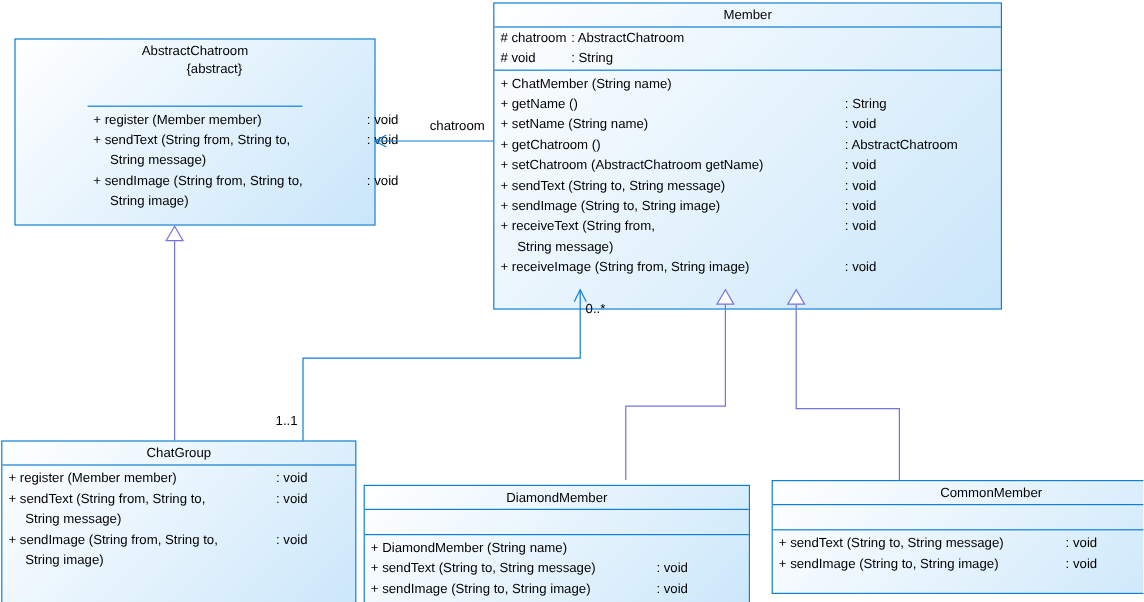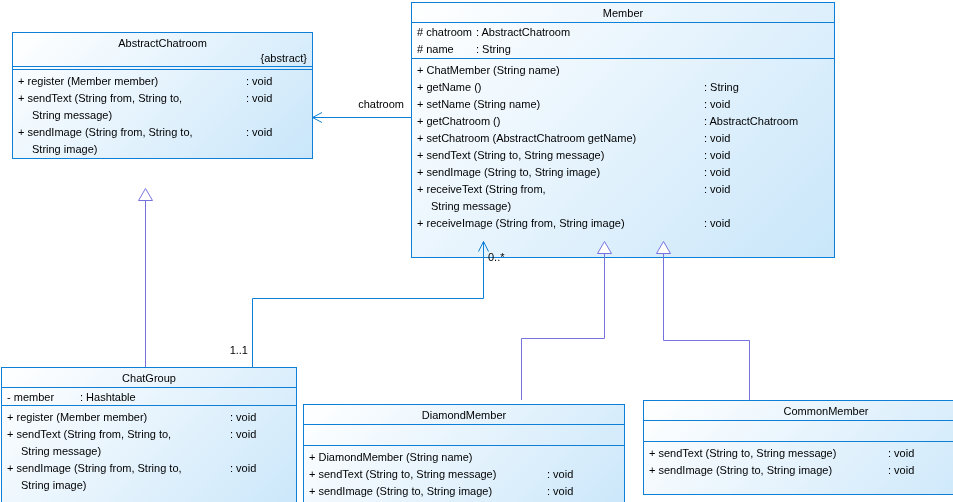--- a/index.html
+++ b/index.html
@@ -37,63 +37,60 @@
   .assoc .line, .assoc .head { stroke: var(--border, #0d7fd6); fill: none; stroke-width: 1; }
   .gen .line { stroke: var(--generalization, #7673de); fill: none; stroke-width: 1; }
   .gen .tri { stroke: var(--generalization, #7673de); fill: #ffffff; stroke-width: 1; }
   .overlay text { font-family: "Liberation Sans", sans-serif; font-size: 11px; fill: var(--text, #000); }
 </style>
 </head>
 <body>
 
 <div class="canvas">
 
-  <div class="uml-class" style="left:12px;top:32px;width:301px;height:127px;--retcol:233px;">
+  <div class="uml-class" style="left:12px;top:32px;width:301px;height:156px;align-items:center;--retcol:233px;">
     <div class="compartment title" style="height:36px">
       <div class="tname">AbstractChatroom</div>
       <div class="stereo">{abstract}</div>
     </div>
     <div class="compartment attrs" style="height:19px"></div>
     <div class="compartment methods">
       <div class="row"><span class="sig">+ register (Member member)</span><span class="ret">: void</span></div>
       <div class="row"><span class="sig">+ sendText (String from, String to,</span><span class="ret">: void</span></div>
       <div class="row cont"><span class="sig">String message)</span></div>
       <div class="row"><span class="sig">+ sendImage (String from, String to,</span><span class="ret">: void</span></div>
       <div class="row cont"><span class="sig">String image)</span></div>
     </div>
   </div>
 
   <div class="uml-class" style="left:411px;top:2px;width:424px;height:256px;--retcol:292px;--attrcol:64px;">
     <div class="compartment title" style="height:19px">
       <div class="tname">Member</div>
     </div>
     <div class="compartment attrs" style="height:36px">
       <div class="row"><span class="sig"># chatroom</span><span class="ret">: AbstractChatroom</span></div>
-      <div class="row"><span class="sig"># name</span><span class="ret">: String</span></div>
+      <div class="row"><span class="sig"># void</span><span class="ret">: String</span></div>
     </div>
     <div class="compartment methods">
       <div class="row"><span class="sig">+ ChatMember (String name)</span></div>
       <div class="row"><span class="sig">+ getName ()</span><span class="ret">: String</span></div>
       <div class="row"><span class="sig">+ setName (String name)</span><span class="ret">: void</span></div>
       <div class="row"><span class="sig">+ getChatroom ()</span><span class="ret">: AbstractChatroom</span></div>
       <div class="row"><span class="sig">+ setChatroom (AbstractChatroom getName)</span><span class="ret">: void</span></div>
       <div class="row"><span class="sig">+ sendText (String to, String message)</span><span class="ret">: void</span></div>
       <div class="row"><span class="sig">+ sendImage (String to, String image)</span><span class="ret">: void</span></div>
       <div class="row"><span class="sig">+ receiveText (String from,</span><span class="ret">: void</span></div>
       <div class="row cont"><span class="sig">String message)</span></div>
       <div class="row"><span class="sig">+ receiveImage (String from, String image)</span><span class="ret">: void</span></div>
     </div>
   </div>
 
   <div class="uml-class" style="left:1px;top:367px;width:296px;height:160px;--retcol:228px;--attrcol:78px;">
     <div class="compartment title" style="height:19px">
       <div class="tname">ChatGroup</div>
-    </div>
-    <div class="compartment attrs" style="height:18px">
-      <div class="row"><span class="sig">- member</span><span class="ret">: Hashtable</span></div>
     </div>
     <div class="compartment methods">
       <div class="row"><span class="sig">+ register (Member member)</span><span class="ret">: void</span></div>
       <div class="row"><span class="sig">+ sendText (String from, String to,</span><span class="ret">: void</span></div>
       <div class="row cont"><span class="sig">String message)</span></div>
       <div class="row"><span class="sig">+ sendImage (String from, String to,</span><span class="ret">: void</span></div>
       <div class="row cont"><span class="sig">String image)</span></div>
     </div>
   </div>
 

